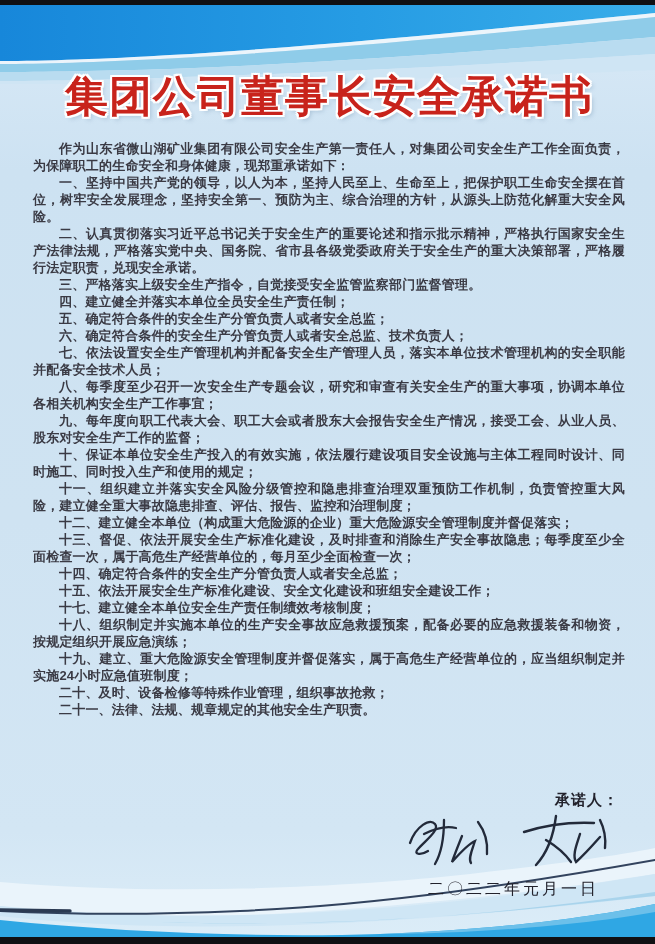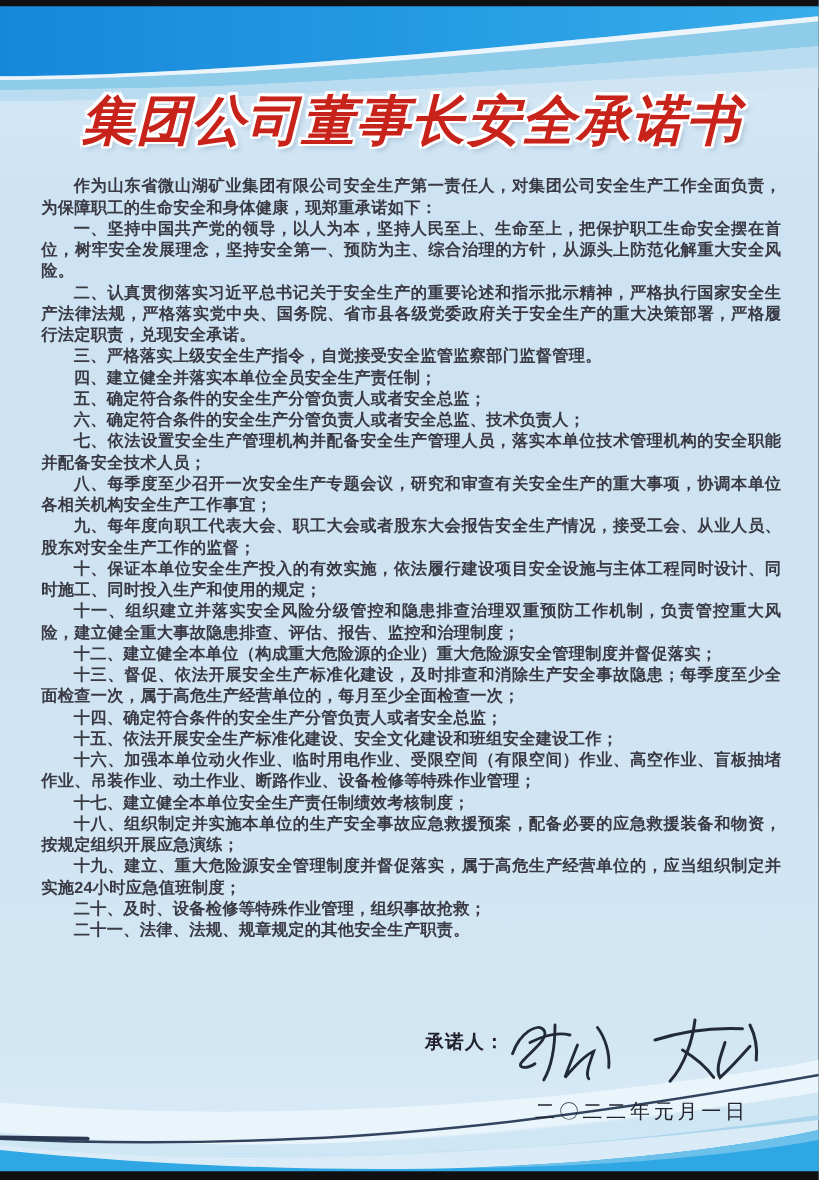--- a/index.html
+++ b/index.html
@@ -27,36 +27,35 @@
     font-size:43px;
     font-weight:900;
     letter-spacing:1px;
     color:#c8231b;
     text-shadow:
       -2px -2px 0 rgba(255,255,255,.9), 2px -2px 0 rgba(255,255,255,.9),
       -2px 2px 0 rgba(255,255,255,.9), 2px 2px 0 rgba(255,255,255,.9),
       0 -2px 0 rgba(255,255,255,.9), 0 2px 0 rgba(255,255,255,.9),
       -2px 0 0 rgba(255,255,255,.9), 2px 0 0 rgba(255,255,255,.9),
       3px 3px 4px rgba(120,150,180,.45);
-    font-style: italic;
   }
   .paras{margin-top:10px;}
   .para{
     margin:0;
     text-indent:2em;
     font-size:13px;
     line-height:17px;
     font-weight:600;
     color:#3a3a44;
     text-align:justify;
     letter-spacing:.2px;
   }
   .sig-row{
     position:absolute;right:36px;bottom:72px;z-index:4;
-    display:flex;align-items:flex-start;
+    display:flex;align-items:flex-end;flex-direction:column;
   }
   .sig-label{
     font-size:15px;font-weight:700;color:#22222c;letter-spacing:1px;
     padding-top:14px;
   }
   .sig-svg{display:block;}
   .date{
     position:absolute;right:56px;bottom:44px;z-index:4;
     font-size:16px;font-weight:400;color:#22222c;letter-spacing:3px;
   }
@@ -106,21 +105,20 @@
         <p class="para">六、确定符合条件的安全生产分管负责人或者安全总监、技术负责人；</p>
         <p class="para">七、依法设置安全生产管理机构并配备安全生产管理人员，落实本单位技术管理机构的安全职能并配备安全技术人员；</p>
         <p class="para">八、每季度至少召开一次安全生产专题会议，研究和审查有关安全生产的重大事项，协调本单位各相关机构安全生产工作事宜；</p>
         <p class="para">九、每年度向职工代表大会、职工大会或者股东大会报告安全生产情况，接受工会、从业人员、股东对安全生产工作的监督；</p>
         <p class="para">十、保证本单位安全生产投入的有效实施，依法履行建设项目安全设施与主体工程同时设计、同时施工、同时投入生产和使用的规定；</p>
         <p class="para">十一、组织建立并落实安全风险分级管控和隐患排查治理双重预防工作机制，负责管控重大风险，建立健全重大事故隐患排查、评估、报告、监控和治理制度；</p>
         <p class="para">十二、建立健全本单位（构成重大危险源的企业）重大危险源安全管理制度并督促落实；</p>
         <p class="para">十三、督促、依法开展安全生产标准化建设，及时排查和消除生产安全事故隐患；每季度至少全面检查一次，属于高危生产经营单位的，每月至少全面检查一次；</p>
         <p class="para">十四、确定符合条件的安全生产分管负责人或者安全总监；</p>
         <p class="para">十五、依法开展安全生产标准化建设、安全文化建设和班组安全建设工作；</p>
-        <p class="para">十六、加强本单位动火作业、临时用电作业、受限空间（有限空间）作业、高空作业、盲板抽堵作业、吊装作业、动土作业、断路作业、设备检修等特殊作业管理；</p>
         <p class="para">十七、建立健全本单位安全生产责任制绩效考核制度；</p>
         <p class="para">十八、组织制定并实施本单位的生产安全事故应急救援预案，配备必要的应急救援装备和物资，按规定组织开展应急演练；</p>
         <p class="para">十九、建立、重大危险源安全管理制度并督促落实，属于高危生产经营单位的，应当组织制定并实施24小时应急值班制度；</p>
         <p class="para">二十、及时、设备检修等特殊作业管理，组织事故抢救；</p>
         <p class="para">二十一、法律、法规、规章规定的其他安全生产职责。</p>
       </div>
   </div>
 
   <div class="sig-row">
     <span class="sig-label">承诺人：</span>

